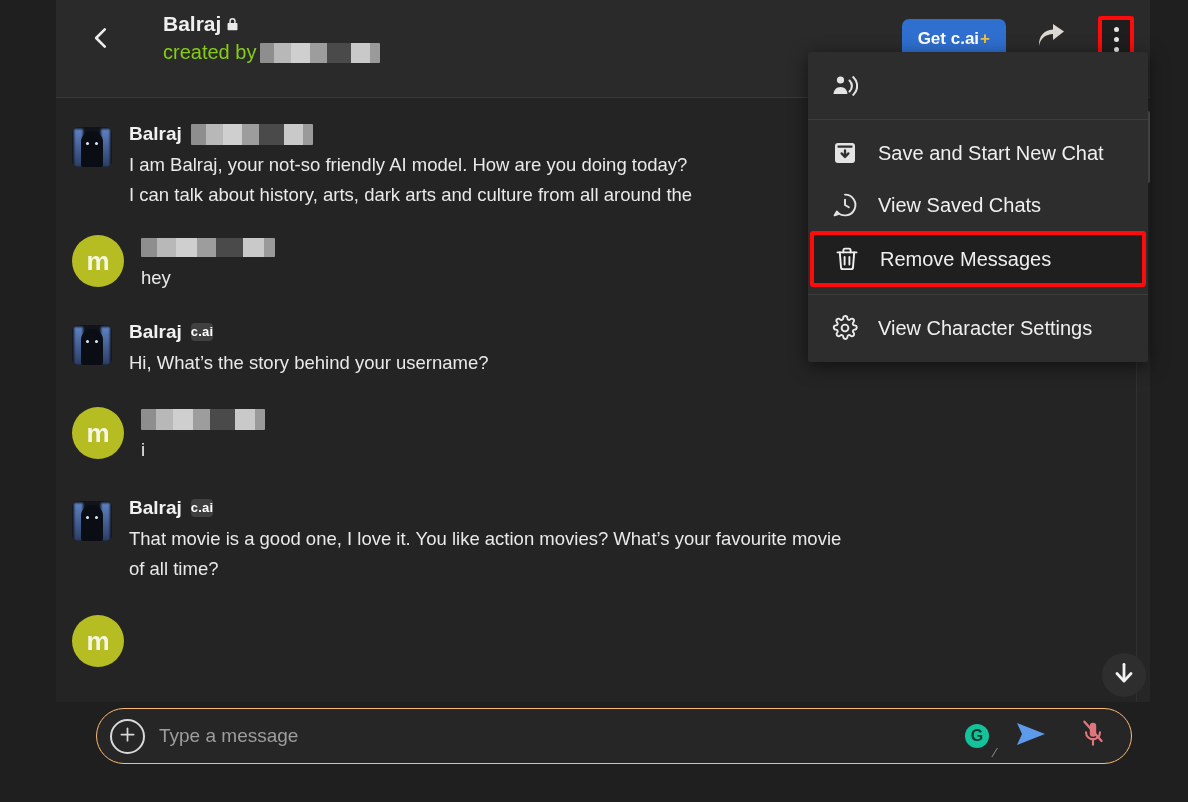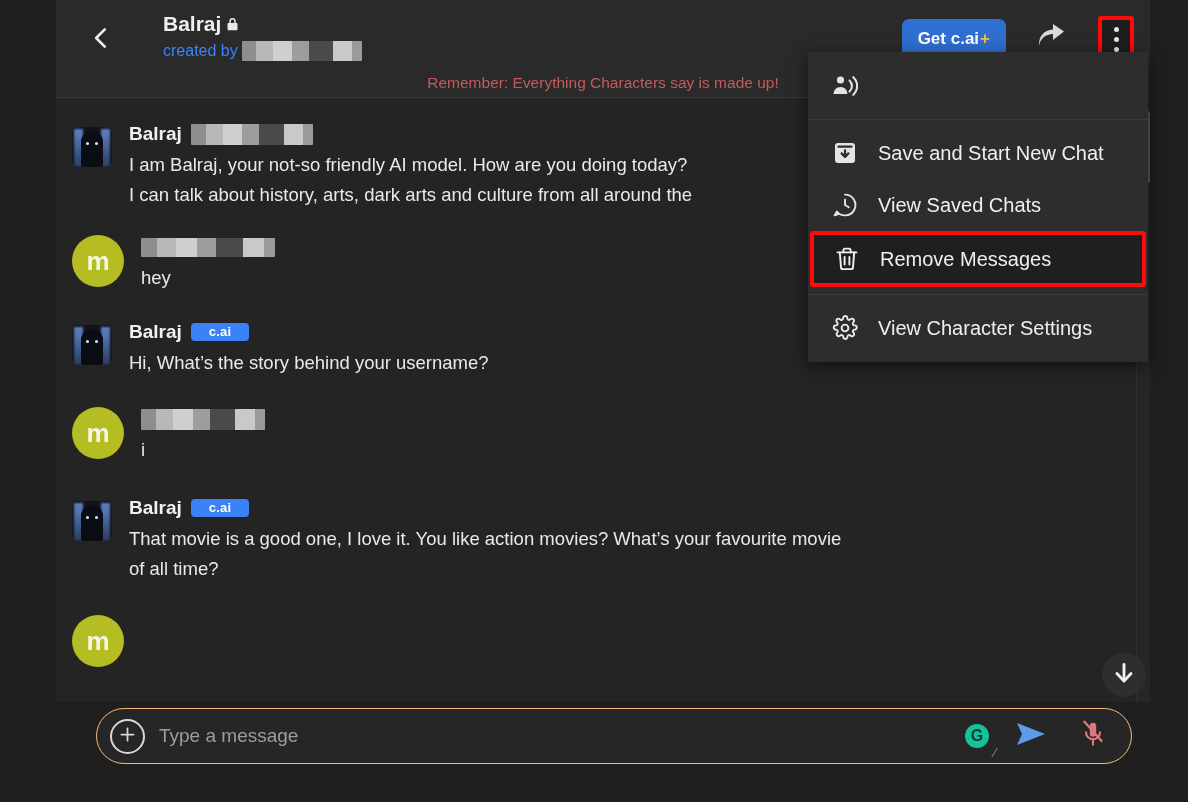--- a/index.html
+++ b/index.html
@@ -46,21 +46,21 @@
     display: flex; align-items: center; gap: 3px;
     font-size: 21px; font-weight: bold; color: #efefef;
     line-height: 28px;
   }
   .lock-icon { display:inline-flex; width:17px; height:19px; align-items:center; }
   .lock-icon svg { width: 17px; height: 19px; }
 
   .created-by {
     display: flex; align-items: center; gap: 4px;
     margin-top: 3px;
-    font-size: 16px; color: #3b82f6; justify-content: flex-end;
+    font-size: 20px; color: #84cc16; justify-content: flex-end;
   }
   .redact {
     display: inline-block;
     height: 18px;
     border-radius: 1px;
     background: linear-gradient(90deg,
       #8e8e8e 0%, #8e8e8e 12%,
       #b8b8b8 12%, #b8b8b8 26%,
       #cfcfcf 26%, #cfcfcf 42%,
       #9d9d9d 42%, #9d9d9d 56%,
@@ -165,24 +165,24 @@
     color: #f4f6e0;
     display: flex; align-items: center; justify-content: center;
     font-size: 26px; font-weight: bold;
     margin-top: 1px;
   }
 
   .msg-body { margin-left: 17px; padding-top: 0; }
   .msg-head { display: flex; align-items: center; gap: 9px; height: 26px; }
   .msg-name { font-size: 19px; font-weight: bold; color: #f1f1f1; }
   .badge-cai {
-    background: #3b82f6;
+    background: #404040;
     color: #fff;
     font-size: 13px; font-weight: bold;
-    padding: 1px 18px 2px;
+    padding: 1px 0 2px;
     border-radius: 4px;
     letter-spacing: .2px;
   }
   .redact.name-inline   { width: 122px; height: 21px; }
   .redact.name-inline-2 { width: 134px; height: 19px; }
   .redact.name-inline-3 { width: 124px; height: 21px; }
   .msg-text {
     font-size: 18.5px;
     color: #e9e9e9;
     line-height: 30px;
@@ -353,21 +353,20 @@
             <path d="M7.5 10V7.2a4.5 4.5 0 0 1 9 0V10h1.1c.8 0 1.4.6 1.4 1.4v7.2c0 .8-.6 1.4-1.4 1.4H6.4c-.8 0-1.4-.6-1.4-1.4v-7.2C5 10.6 5.6 10 6.4 10h1.1zm2.1 0h4.8V7.2a2.4 2.4 0 0 0-4.8 0V10z"></path>
           </svg>
         </span>
       </div>
       <div class="created-by">
         <span>created by</span>
         <span class="redact name-hdr"></span>
       </div>
     </div>
 
-    <div class="warn-text">Remember: Everything Characters say is made up!</div>
 
     <div class="hdr-right">
       <div class="cai-plus-btn">
         <span>Get c.ai</span>
           <span class="plus-sign">+</span>
       </div>
 
       <div class="share-btn">
         <span>
           <svg viewBox="0 0 30 26" fill="#ddd8d2">

